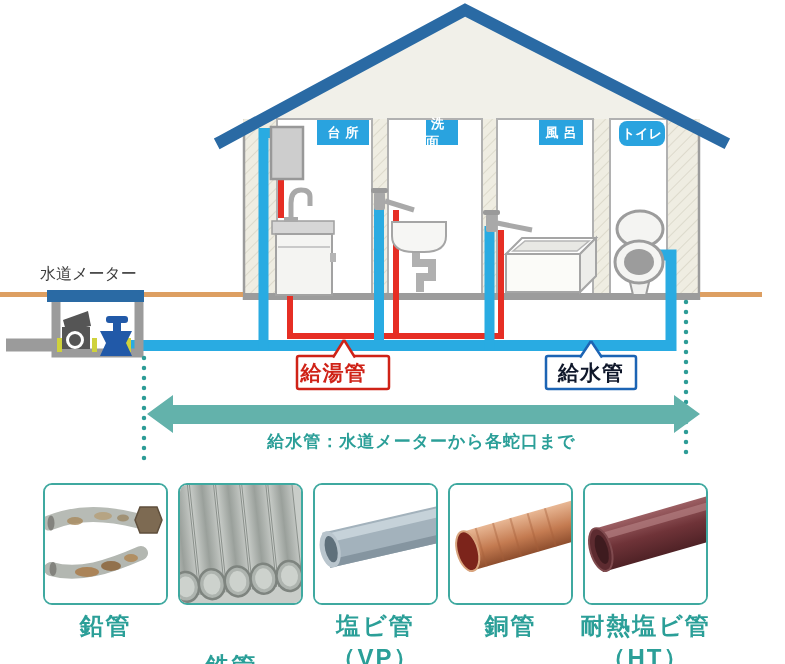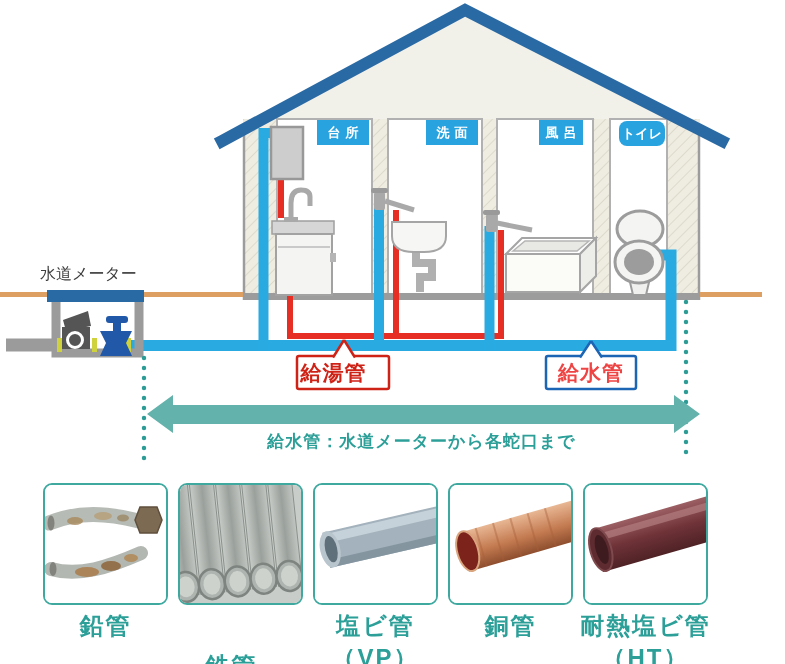--- a/index.html
+++ b/index.html
@@ -15,21 +15,21 @@
   }
   .room-label.small{font-size:13px;letter-spacing:0;text-indent:0;}
   .meter-label{
     position:absolute;left:40px;top:264px;width:110px;font-size:16px;color:#3c3c3c;
   }
   .callout-text{
     position:absolute;display:flex;align-items:center;justify-content:center;
     font-weight:bold;font-size:21px;letter-spacing:1px;
   }
   .callout-text.hot{left:297px;top:356px;width:73px;height:33px;color:#cf2217;}
-  .callout-text.cold{left:546px;top:356px;width:90px;height:33px;color:#ef4444;}
+  .callout-text.cold{left:546px;top:356px;width:90px;height:33px;color:#0f172a;}
   .arrow-caption{
     position:absolute;left:143px;top:430px;width:557px;text-align:center;
     font-size:17px;font-weight:bold;color:#2b9f98;letter-spacing:1px;
   }
   .pipe-card{
     position:absolute;top:483px;width:121px;height:118px;background:#fff;
     border:2px solid #3fa9a0;border-radius:9px;overflow:hidden;
   }
   .pipe-card svg{display:block;}
   .pipe-card-label{
@@ -148,21 +148,21 @@
       <rect x="546" y="356" width="90" height="33" rx="2" fill="#ffffff" stroke="#1c64b4" stroke-width="2.5"></rect>
       <polygon points="580,359 591,342 602,359" fill="#ffffff"></polygon>
       <line x1="580" y1="357.5" x2="591" y2="341" stroke="#1c64b4" stroke-width="2.5"></line>
       <line x1="591" y1="341" x2="602" y2="357.5" stroke="#1c64b4" stroke-width="2.5"></line>
     </g>
   </svg>
 
   <div class="meter-label">水道メーター</div>
 
   <div class="room-label" style="left:317px;top:120px;width:52px;">台所</div>
-  <div class="room-label" style="left:426px;top:120px;width:52px;">洗面</div>
+  <div class="room-label" style="left:426px;top:120px;width:32px;">洗面</div>
   <div class="room-label" style="left:539px;top:120px;width:44px;">風呂</div>
   <div class="room-label small" style="left:619px;top:121px;width:46px;border-radius:8px;">トイレ</div>
 
   <div class="callout-text hot">給湯管</div>
   <div class="callout-text cold">給水管</div>
 
   <div class="arrow-caption">給水管：水道メーターから各蛇口まで</div>
 
   <div class="pipe-card" style="left:43px;">
     <svg width="121" height="118" viewBox="0 0 121 118">

